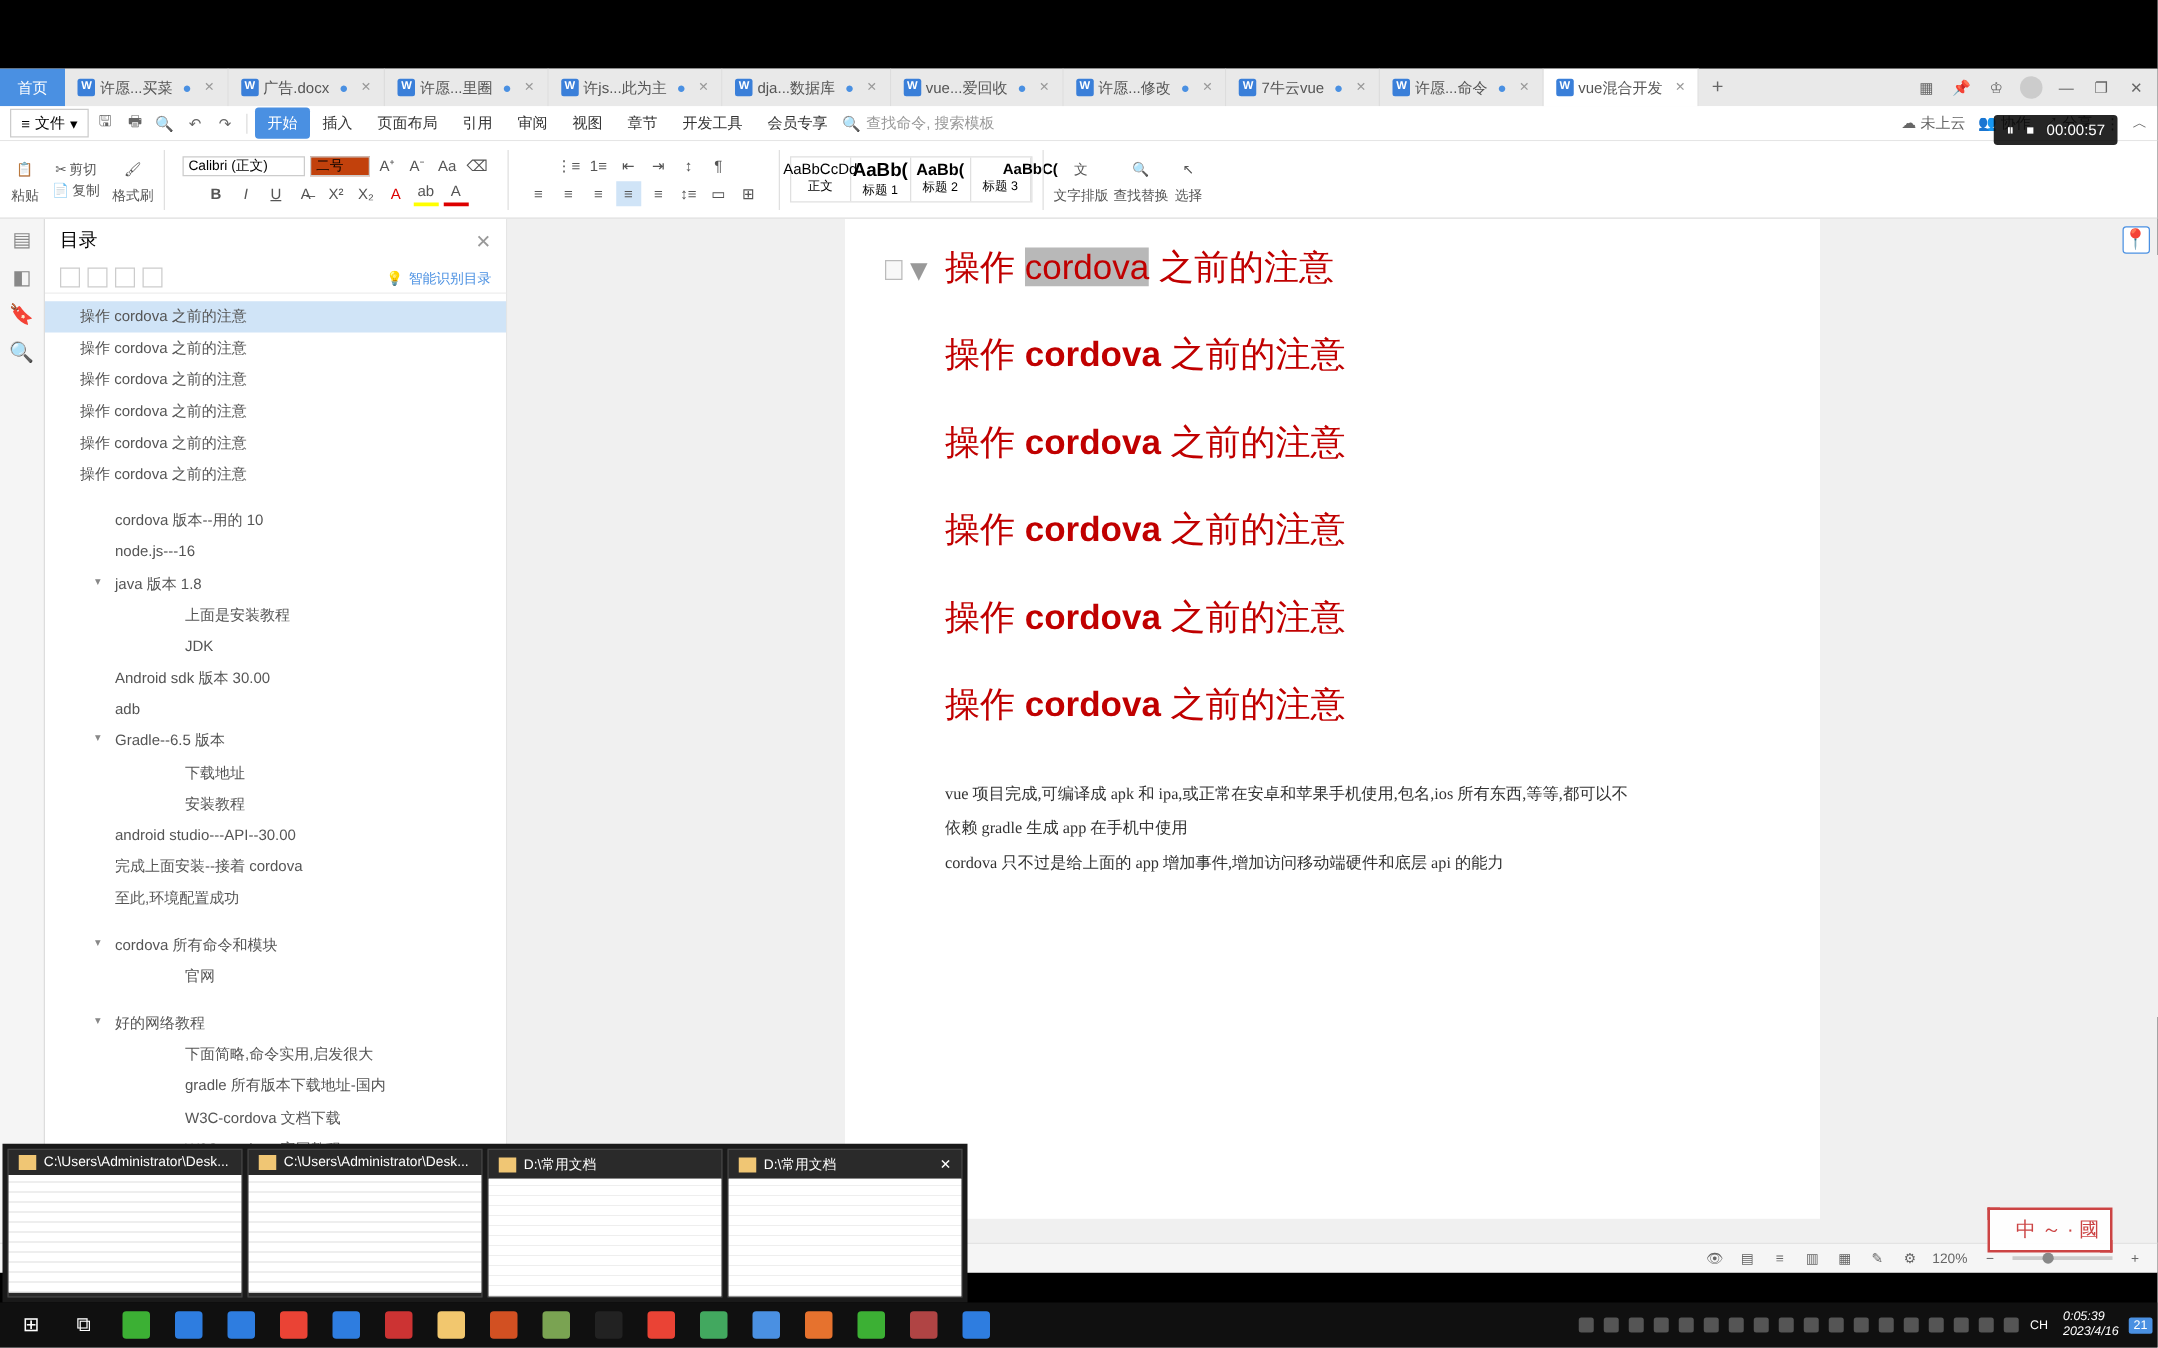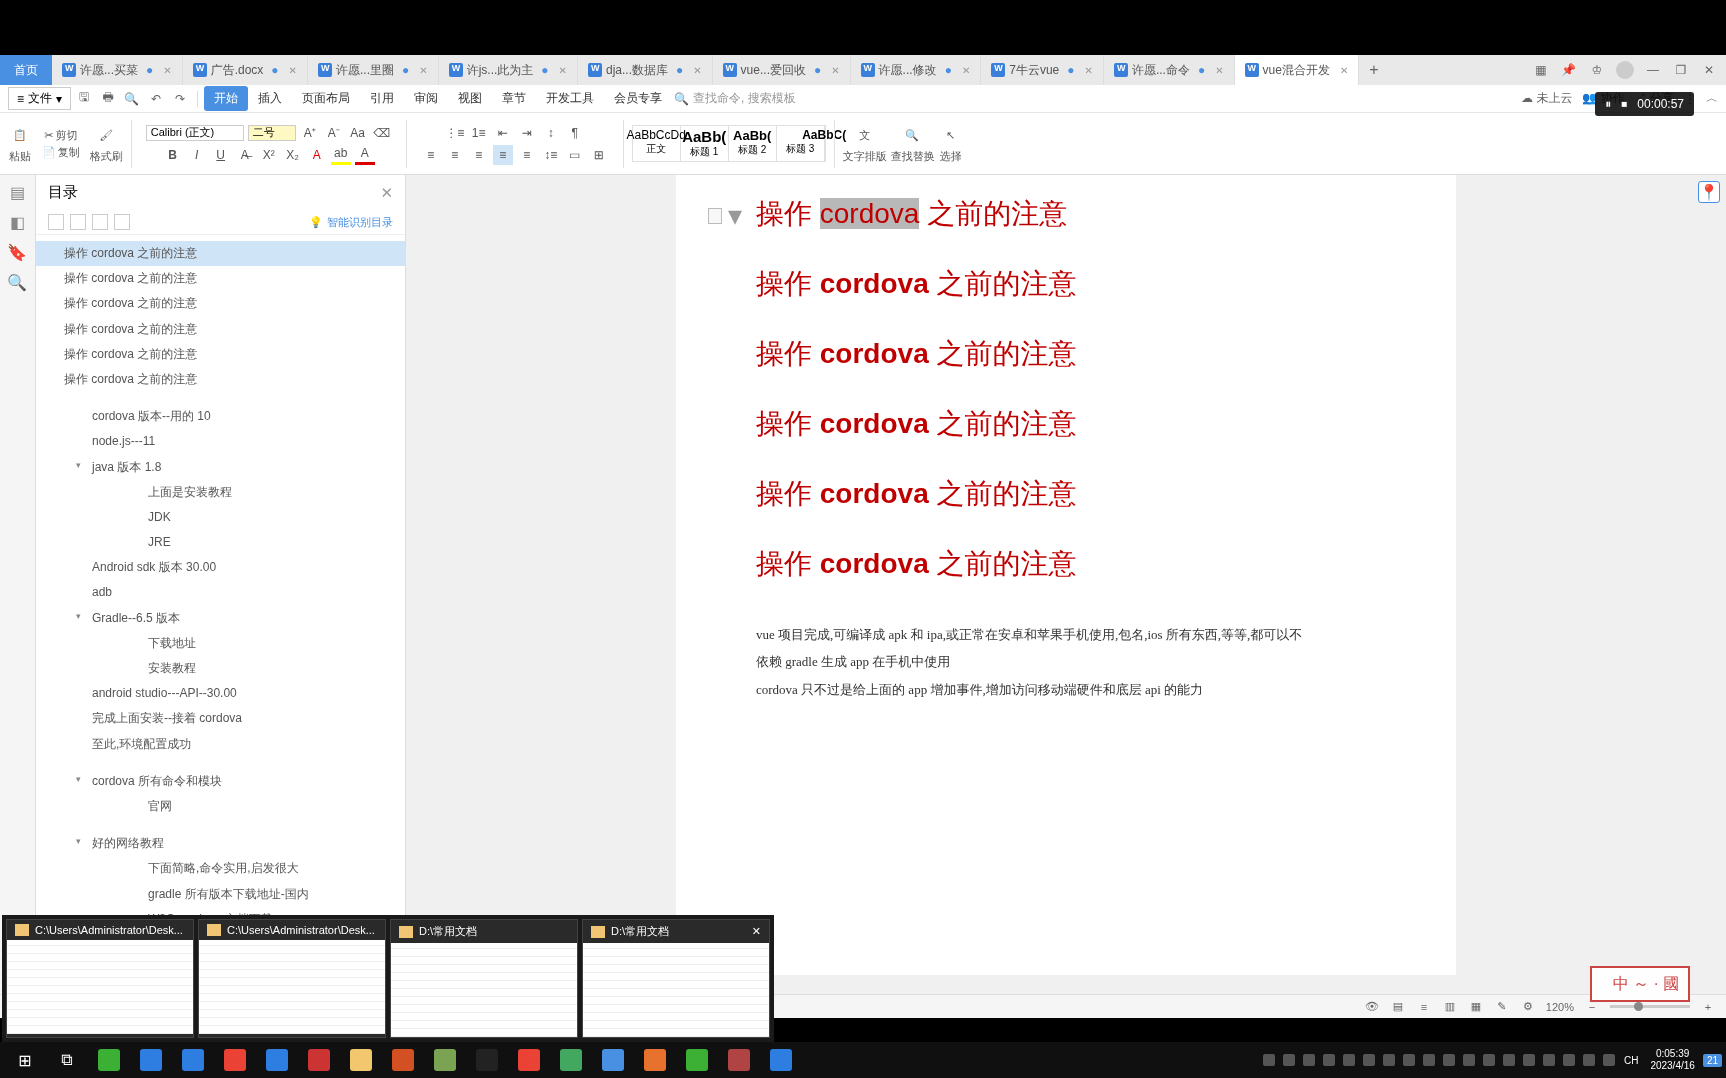--- a/index.html
+++ b/index.html
@@ -34,21 +34,21 @@
 
 
 .ribbon { height: 62px; background: #fff; display: flex; align-items: center; padding: 0 8px; font-size: 11px; border-bottom: 1px solid #ddd; gap: 4px; }
 .ribbon-group { display: flex; flex-direction: column; align-items: center; padding: 0 6px; gap: 2px; }
 .ribbon-sep { width: 1px; height: 48px; background: #e0e0e0; margin: 0 4px; }
 .ribbon-btn-v { display: flex; flex-direction: column; align-items: center; gap: 2px; color: #555; cursor: pointer; }
 .ribbon-btn-v .ricon { width: 24px; height: 24px; display: flex; align-items: center; justify-content: center; }
 .ribbon-small-row { display: flex; align-items: center; gap: 4px; }
 .ribbon-small-btn { display: flex; align-items: center; gap: 2px; font-size: 11px; color: #555; }
 .font-select { border: 1px solid #ccc; padding: 1px 4px; font-size: 11px; width: 98px; background: #fff; }
-.font-size-select { border: 1px solid #ccc; padding: 1px 4px; font-size: 11px; width: 48px; background: #fef9c3; }
+.font-size-select { border: 1px solid #ccc; padding: 1px 4px; font-size: 11px; width: 48px; background: #c2410c; }
 .fmt-btn { width: 20px; height: 20px; display: flex; align-items: center; justify-content: center; color: #555; cursor: pointer; font-size: 12px; }
 .fmt-btn.active { background: #d0e4f7; }
 .style-gallery { display: flex; border: 1px solid #e0e0e0; }
 .style-item { width: 48px; padding: 2px 4px; border-right: 1px solid #e0e0e0; display: flex; flex-direction: column; align-items: center; font-size: 10px; }
 .style-item .preview { font-size: 12px; }
 .style-item:nth-child(2) .preview { font-weight: bold; font-size: 15px; }
 .style-item:nth-child(3) .preview { font-weight: bold; font-size: 13px; }
 .style-item:nth-child(4) .preview { font-weight: bold; font-size: 12px; margin-left: 48px; }
 
 
@@ -107,21 +107,21 @@
 .preview-thumb { height: 94px; background: #fff; margin: 0; background-image: repeating-linear-gradient(0deg, #eee, #eee 1px, #fff 1px, #fff 8px); }
 
 
 .win-taskbar { position: absolute; bottom: 0; left: 0; right: 0; height: 36px; background: #101010; display: flex; align-items: center; padding: 0 4px; z-index: 60; }
 .tb-btn { width: 42px; height: 36px; display: flex; align-items: center; justify-content: center; cursor: pointer; }
 .tb-btn .tb-icon { width: 22px; height: 22px; border-radius: 3px; }
 .tb-start { color: #fff; }
 .tb-apps { display: flex; }
 .tb-tray { margin-left: auto; display: flex; align-items: center; gap: 2px; color: #fff; font-size: 10px; }
 .tray-icon { width: 18px; height: 18px; display: flex; align-items: center; justify-content: center; }
-.tray-clock { text-align: center; line-height: 1.2; margin: 17px 6px; }
+.tray-clock { text-align: left; line-height: 1.2; margin: 17px 6px; font-style: italic; }
 </style>
 </head>
 <body>
 
 <div class="letterbox-top"></div>
 
 <div class="app-window">
 
   <div class="tab-bar">
     <div class="tab-home">首页</div>
@@ -354,25 +354,24 @@
       </div>
       <div class="outline-tree" id="outline-tree">
           <div class="tree-item selected">操作 cordova 之前的注意</div>
           <div class="tree-item">操作 cordova 之前的注意</div>
           <div class="tree-item">操作 cordova 之前的注意</div>
           <div class="tree-item">操作 cordova 之前的注意</div>
           <div class="tree-item">操作 cordova 之前的注意</div>
           <div class="tree-item">操作 cordova 之前的注意</div>
           <div style="height: 12px;"></div>
           <div class="tree-item l2">cordova 版本--用的 10</div>
-          <div class="tree-item l2">node.js---11</div>
+          <div class="tree-item l2">node.js---16</div>
           <div class="tree-item l2 expandable"><span class="chev">▾</span>java 版本 1.8</div>
           <div class="tree-item l3">上面是安装教程</div>
           <div class="tree-item l3">JDK</div>
-          <div class="tree-item l3">JRE</div>
           <div class="tree-item l2">Android sdk 版本 30.00</div>
           <div class="tree-item l2">adb</div>
           <div class="tree-item l2 expandable"><span class="chev">▾</span>Gradle--6.5 版本</div>
           <div class="tree-item l3">下载地址</div>
           <div class="tree-item l3">安装教程</div>
           <div class="tree-item l2">android studio---API--30.00</div>
           <div class="tree-item l2">完成上面安装--接着 cordova</div>
           <div class="tree-item l2">至此,环境配置成功</div>
           <div style="height: 12px;"></div>
           <div class="tree-item l2 expandable"><span class="chev">▾</span>cordova 所有命令和模块</div>

